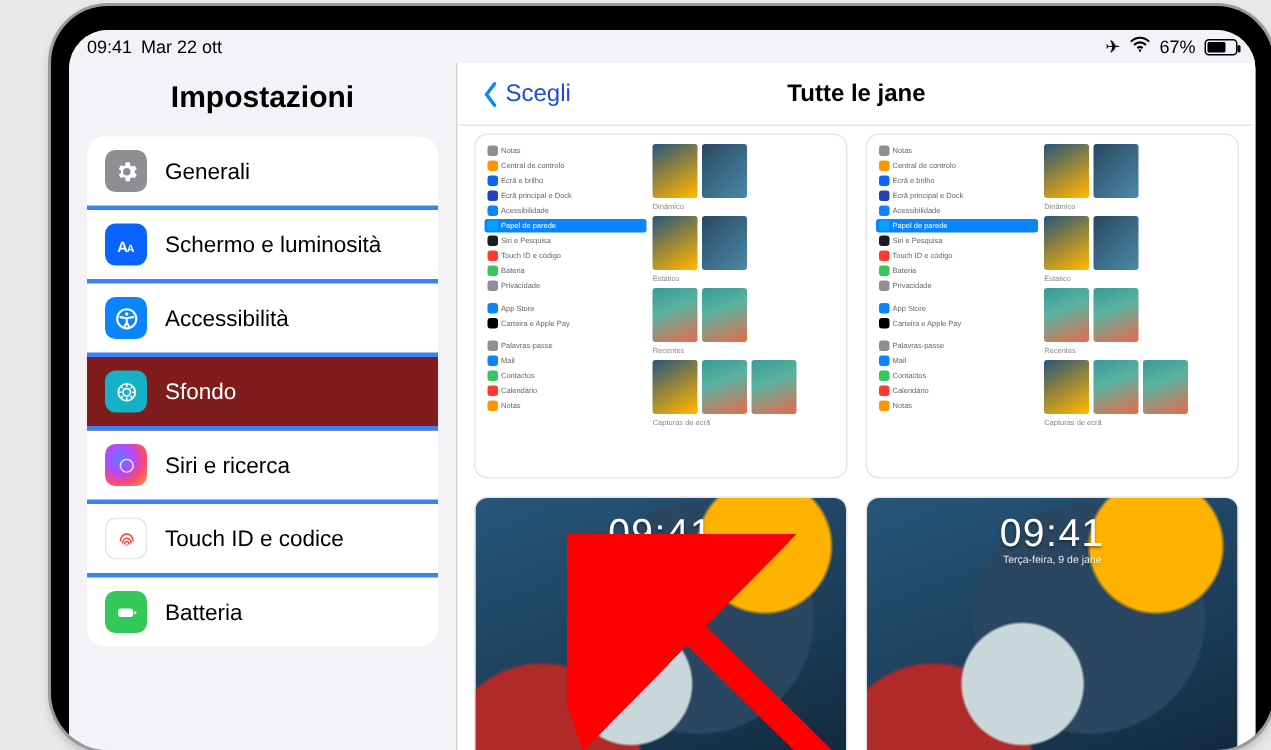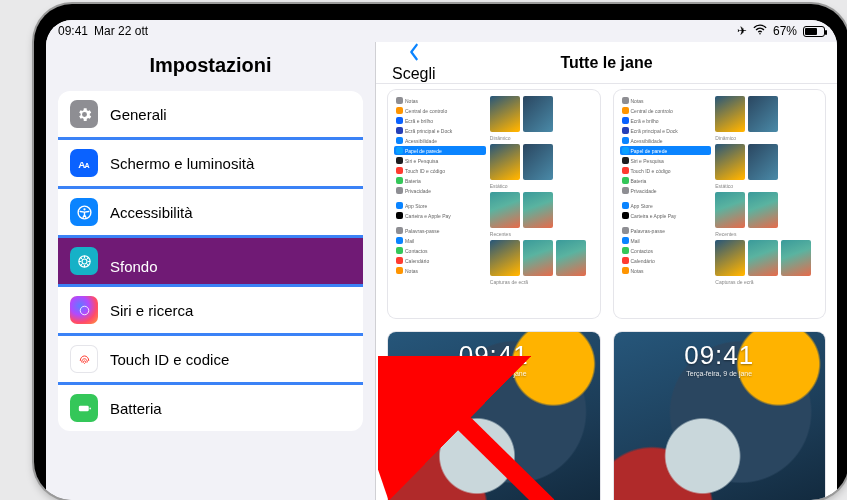--- a/index.html
+++ b/index.html
@@ -27,41 +27,41 @@
     background:#f2f2f7;
   }
   .statusbar .left { flex:0 0 auto; display:flex; gap:6px; align-items:center;}
   .statusbar .right { margin-left:auto; display:flex; gap:6px; align-items:center;}
   .battery-shell { width:22px; height:11px; border:1px solid #000; border-radius:3px; position:relative;}
   .battery-shell::after { content:""; position:absolute; right:-3px; top:3px; width:2px; height:5px; background:#000; border-radius:1px;}
   .battery-fill { position:absolute; left:1px; top:1px; bottom:1px; width:60%; background:#000; border-radius:1px;}
   .wifi, .plane { font-size:12px; }
   
   .split { display:flex; height:calc(100% - 22px); }
-  .sidebar { width:330px; background:#f2f2f7; border-right:1px solid #d0d0d4; display:flex; flex-direction:column;}
+  .sidebar { width:259px; background:#f2f2f7; border-right:1px solid #d0d0d4; display:flex; flex-direction:column;}
   .sidebar h1 { font-size:20px; font-weight:700; text-align:center; padding:12px 0 14px;}
   .settings-list { background:#fff; margin:0 12px; border-radius:12px; overflow:hidden;}
   .row {
     display:flex; align-items:center; gap:12px; padding:9px 12px; border-bottom:3px solid #3b82f6; font-size:15px; color:#000;
     cursor:pointer;
   }
   .row:last-child{border-bottom:none;}
-  .row.selected{ background:#701a75; color:#fff;align-items:flex-end; }
+  .row.selected{ background:#7f1d1d; color:#fff; }
   .row.selected .icon svg, .row.selected .icon{ }
   .icon {
     width:28px; height:28px; border-radius:7px; display:flex; align-items:center; justify-content:center; flex:0 0 28px;
     color:#fff;
   }
   .icon svg{ width:17px; height:17px; }
   
   .detail { flex:1; background:#fff; display:flex; flex-direction:column;}
   .detail-header{
     height:42px; display:flex; align-items:center; padding:0 16px; border-bottom:1px solid #e5e5ea; position:relative;
   }
-  .back-btn{ display:flex; align-items:center; gap:4px; color:#000000; font-size:16px; font-weight:400; cursor:pointer;flex-direction:column;}
+  .back-btn{ display:flex; align-items:center; gap:4px; color:#1d4ed8; font-size:16px; font-weight:400; cursor:pointer;}
   .back-btn svg{ width:12px; height:18px; }
   .detail-title{ position:absolute; left:50%; transform:translateX(-50%); font-size:16px; font-weight:600;}
   .photo-grid{ flex:1; padding:6px 12px; overflow:hidden;}
   .grid-row{ display:flex; gap:14px; margin-bottom:14px;}
   .thumb{
     flex:1; border-radius:8px; overflow:hidden; position:relative; cursor:pointer;
     box-shadow:0 0 0 1px #e5e5ea;
     min-height:0;
   }
   .thumb.settings-shot{ height:228px; background:#fff; padding:6px; font-size:5px; color:#666;}

